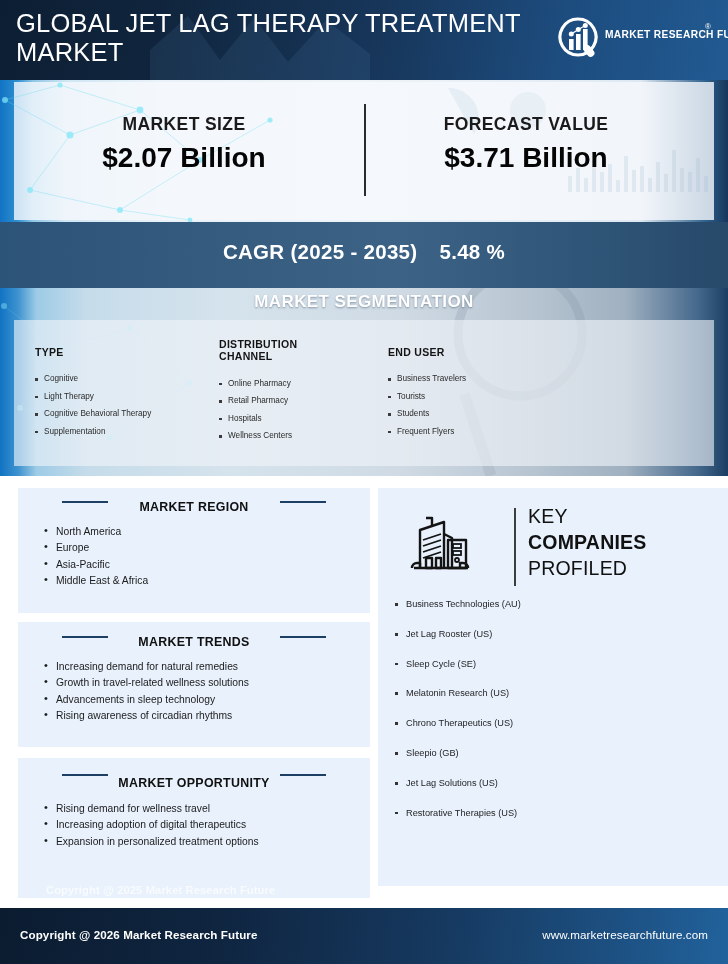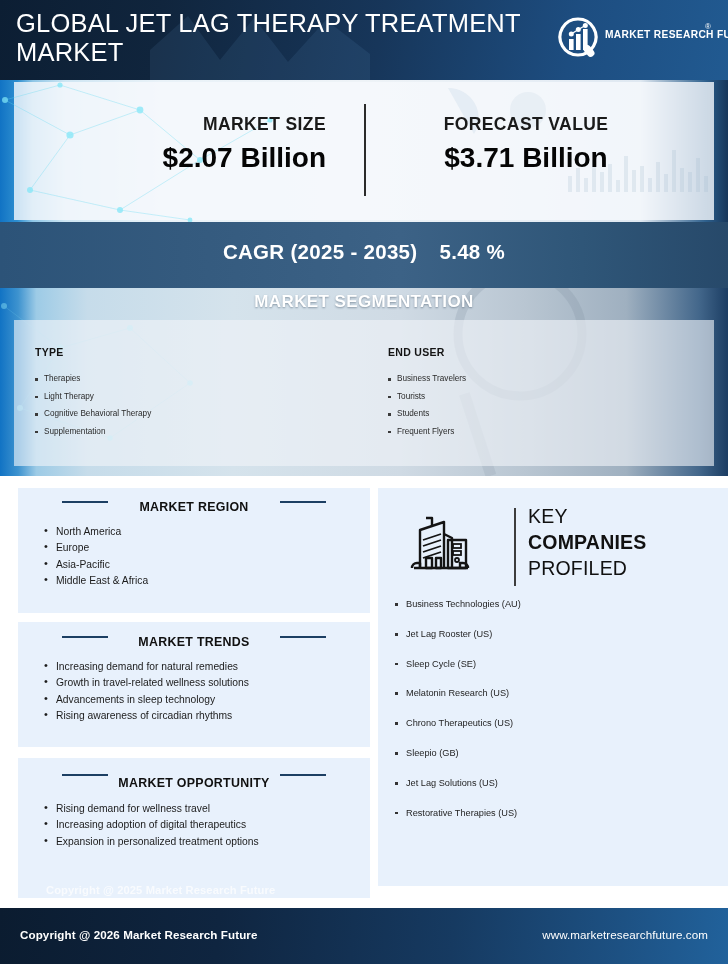--- a/index.html
+++ b/index.html
@@ -49,21 +49,21 @@
   }
   .hero-white{
     position:absolute;left:14px;top:2px;width:700px;height:138px;
     background:rgba(246,249,252,.80);
   }
   .hero-net{position:absolute;left:0;top:0;width:320px;height:142px;opacity:.85;}
   .hero-chartimg{position:absolute;right:0;top:0;width:320px;height:142px;opacity:.5;}
   .stat{position:absolute;top:34px;text-align:center;color:#111;}
   .stat-label{font-size:17.5px;font-weight:bold;letter-spacing:.4px;color:#1a1a1a;}
   .stat-value{font-size:28px;font-weight:bold;margin-top:7px;color:#050505;}
-  .stat-left{left:30px;width:296px;text-align:right;}
+  .stat-left{left:36px;width:296px;}
   .stat-right{left:372px;width:308px;}
   .stat-divider{
     position:absolute;left:364px;top:24px;width:1.6px;height:92px;background:#2b2b2b;
   }
   .cagr-band{
     position:absolute;left:0;top:142px;width:728px;height:66px;
     background:linear-gradient(90deg,#2c5378 0%,#345a7e 25%,#3c6286 55%,#2f5678 80%,#27496a 100%);
     overflow:hidden;
   }
   .cagr-text{
@@ -303,24 +303,33 @@
       <circle cx="520" cy="46" r="62" fill="none" stroke="#7e8fa0" stroke-width="9" opacity=".42"></circle>
       <rect x="470" y="104" width="11" height="86" fill="#8b9aaa" opacity=".4" transform="rotate(-18 476 140)"></rect>
     </svg>
 
     <div class="seg-title">MARKET SEGMENTATION</div>
 
     <div class="seg-panel">
       <div class="seg-col seg-c1">
         <h4>TYPE</h4>
         <ul>
-          <li>Therapies</li>
+          <li>Cognitive</li>
           <li>Light Therapy</li>
           <li>Cognitive Behavioral Therapy</li>
           <li>Supplementation</li>
+        </ul>
+      </div>
+      <div class="seg-col seg-c2">
+        <h4>DISTRIBUTION<br>CHANNEL</h4>
+        <ul>
+          <li>Online Pharmacy</li>
+          <li>Retail Pharmacy</li>
+          <li>Hospitals</li>
+          <li>Wellness Centers</li>
         </ul>
       </div>
       <div class="seg-col seg-c3">
         <h4>END USER</h4>
         <ul>
           <li>Business Travelers</li>
           <li>Tourists</li>
           <li>Students</li>
           <li>Frequent Flyers</li>
         </ul>

